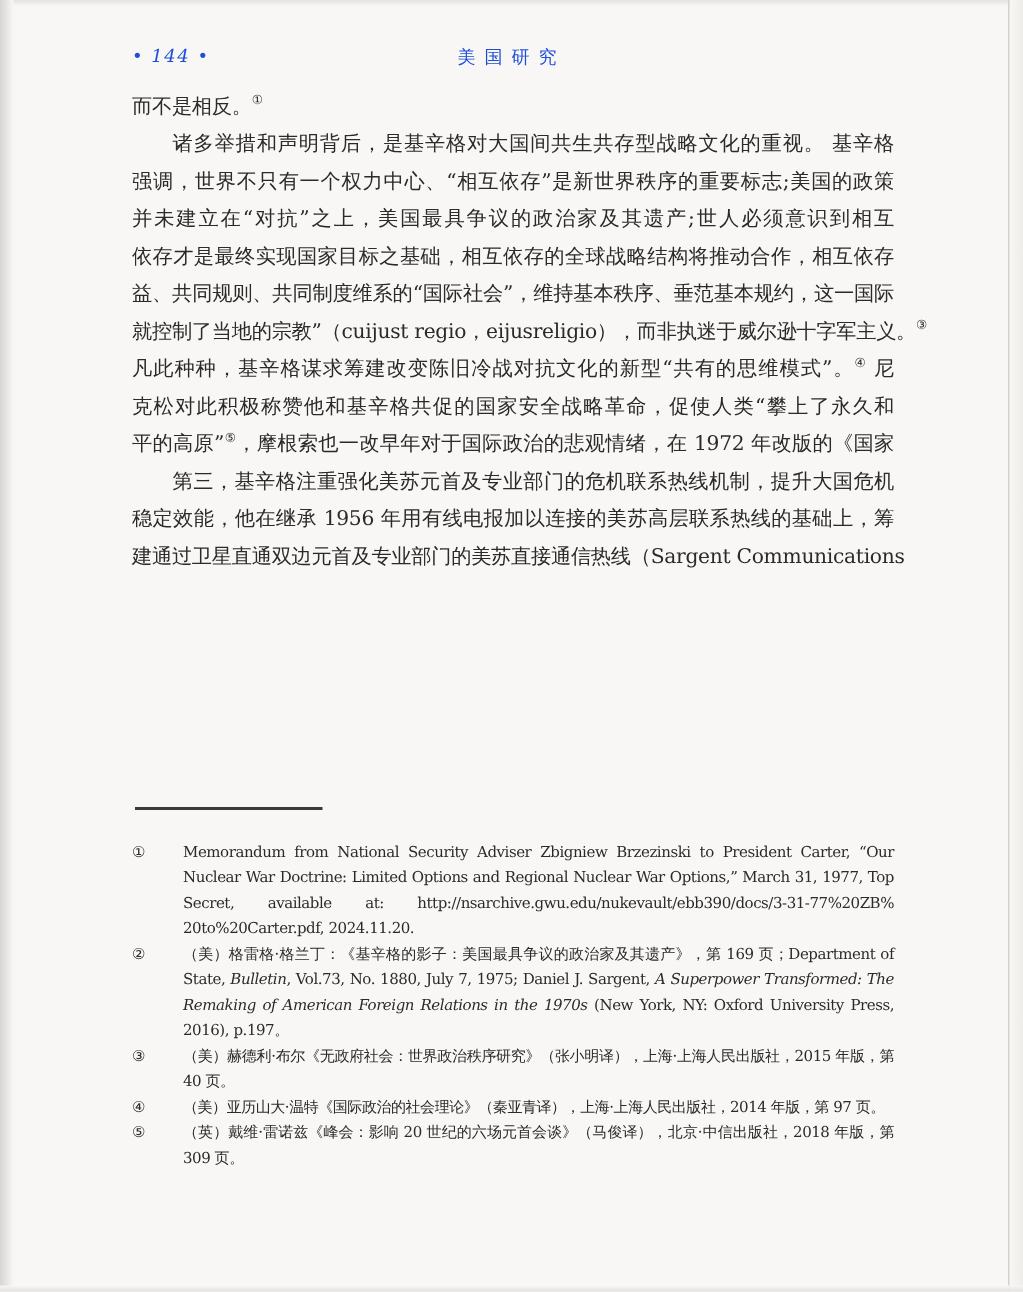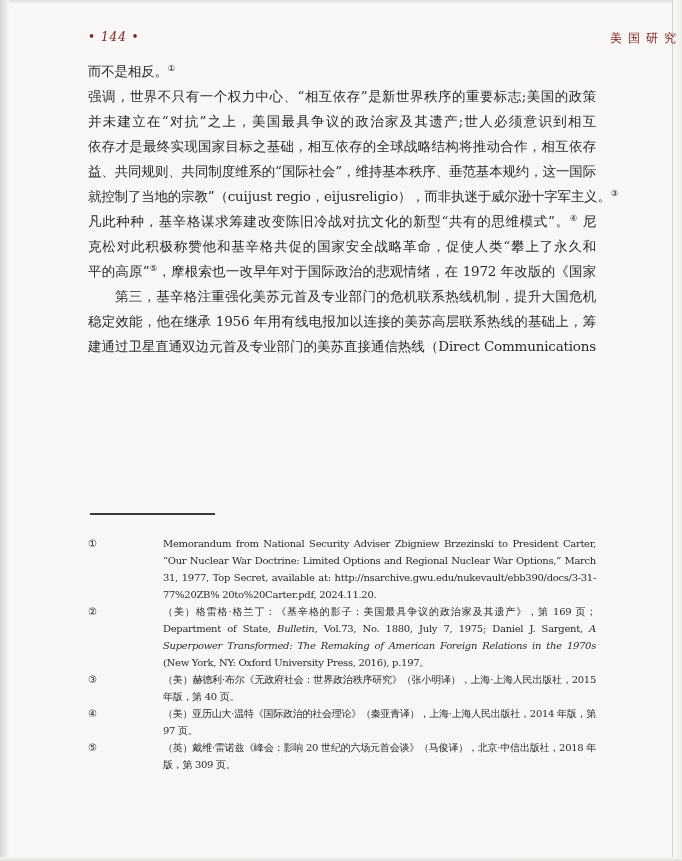--- a/index.html
+++ b/index.html
@@ -18,69 +18,70 @@
   .edge-top    { position: absolute; left: 0; top: 0; width: 100%; height: 4px;
                  background: linear-gradient(to bottom, #e2e1de, #f8f7f5); }
   .edge-bottom { position: absolute; left: 0; bottom: 0; width: 100%; height: 4px;
                  background: linear-gradient(to top, #e2e1de, #f8f7f5); }
   .edge-right  { position: absolute; right: 0; top: 0; width: 10px; height: 100%;
                  background: linear-gradient(to left, #efedea, #f8f7f5);
                  border-left: 1px solid #d3d2cf; }
   .content { position: relative; padding: 0 86px 0 88px; }
 
   .page-header { position: relative; padding-top: 30px; height: 45px;
-                 font-size: 12px; text-align: right; color: #7f1d1d; }
+                 font-size: 12px; text-align: center; color: #1d4ed8; }
   .page-num { position: absolute; left: 88px; top: 30px; font-style: italic;
               letter-spacing: 1px; }
   .journal  { display: inline-block; letter-spacing: 6px; }
 
   .body-text { margin-top: 14px; font-size: 13.5px; letter-spacing: -0.2px; }
   .body-line { height: 25px; line-height: 25px; text-align: justify;
                text-align-last: justify; white-space: nowrap; }
   .body-line.p-last  { text-align-last: left; }
   .body-line.p-first { text-indent: 2em; }
   .body-line sup { font-size: 0.62em; vertical-align: super; line-height: 0; }
 
   .fn-sep { margin-top: 154px; margin-left: 2px; width: 125px; height: 0;
             border-top: 2px solid #3a3a3a; }
   .footnotes { margin-top: 20px; }
   .fn-item { display: flex; font-size: 10px; line-height: 17px; }
   .fn-marker { width: 34px; flex-shrink: 0; }
   .fn-text { flex: 1; text-align: justify; letter-spacing: -0.3px;
-             overflow-wrap: break-word; margin-left: 41px; }
+             overflow-wrap: break-word; }
   .fn-text i { }
 </style>
 </head>
 <body>
 
 <div class="page">
   <div class="edge-top"></div>
   <div class="edge-left"></div>
   <div class="edge-right"></div>
   <div class="edge-bottom"></div>
 
   <div class="page-header">
     <span class="page-num">• 144 •</span>
     <span class="journal">美国研究</span>
   </div>
 
   <div class="content">
     <div class="body-text">
       <div class="body-line p-last">而不是相反。<sup>①</sup></div>
+      <div class="body-line p-first">诸多举措和声明背后，是基辛格对大国间共生共存型战略文化的重视。 基辛格</div>
       <div class="body-line">强调，世界不只有一个权力中心、“相互依存”是新世界秩序的重要标志;美国的政策</div>
       <div class="body-line">并未建立在“对抗”之上，美国最具争议的政治家及其遗产;世人必须意识到相互</div>
       <div class="body-line">依存才是最终实现国家目标之基础，相互依存的全球战略结构将推动合作，相互依存</div>
       <div class="body-line">益、共同规则、共同制度维系的“国际社会”，维持基本秩序、垂范基本规约，这一国际</div>
       <div class="body-line">就控制了当地的宗教”（cuijust regio，eijusreligio），而非执迷于威尔逊十字军主义。<sup>③</sup></div>
       <div class="body-line">凡此种种，基辛格谋求筹建改变陈旧冷战对抗文化的新型“共有的思维模式”。<sup>④</sup> 尼</div>
       <div class="body-line">克松对此积极称赞他和基辛格共促的国家安全战略革命，促使人类“攀上了永久和</div>
       <div class="body-line">平的高原”<sup>⑤</sup>，摩根索也一改早年对于国际政治的悲观情绪，在 1972 年改版的《国家</div>
       <div class="body-line p-first">第三，基辛格注重强化美苏元首及专业部门的危机联系热线机制，提升大国危机</div>
       <div class="body-line">稳定效能，他在继承 1956 年用有线电报加以连接的美苏高层联系热线的基础上，筹</div>
-      <div class="body-line">建通过卫星直通双边元首及专业部门的美苏直接通信热线（Direct Communications</div>
+      <div class="body-line">建通过卫星直通双边元首及专业部门的美苏直接通信热线（Sargent Communications</div>
     </div>
 
     <div class="fn-sep"></div>
 
     <div class="footnotes">
       <div class="fn-item">
         <span class="fn-marker">①</span>
         <span class="fn-text">Memorandum from National Security Adviser Zbigniew Brzezinski to President Carter, “Our Nuclear War Doctrine: Limited Options and Regional Nuclear War Options,” March 31, 1977, Top Secret, available at: http://nsarchive.gwu.edu/nukevault/ebb390/docs/3-31-77%20ZB% 20to%20Carter.pdf, 2024.11.20.</span>
       </div>
       <div class="fn-item">

